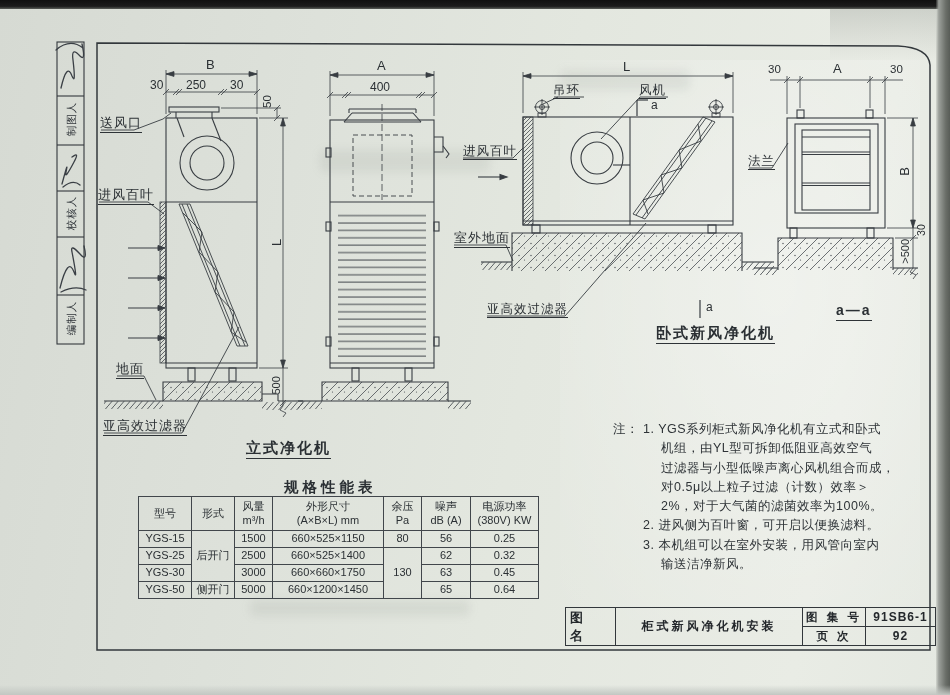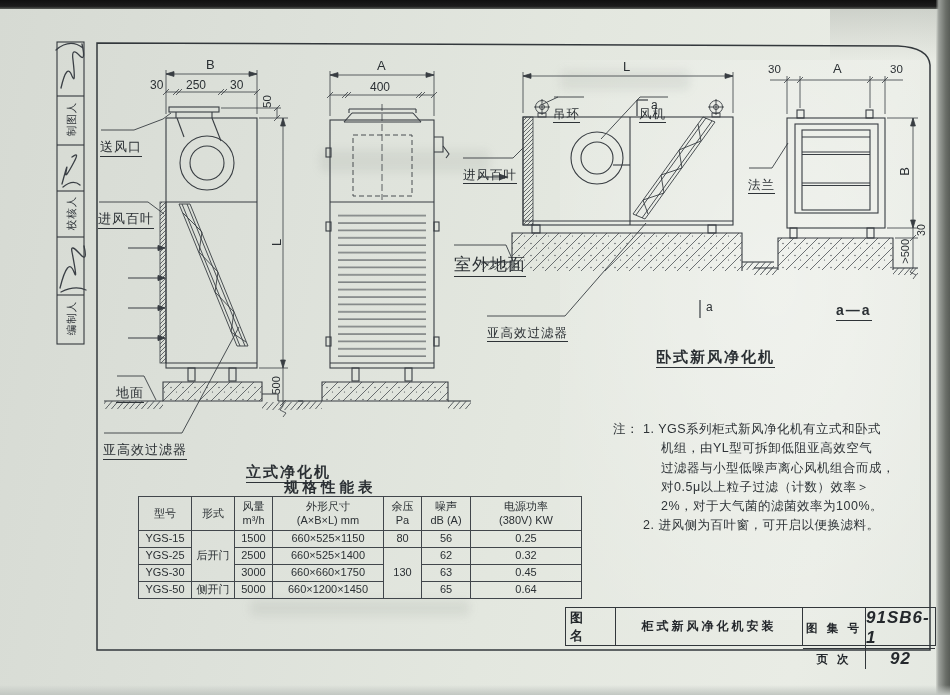--- a/index.html
+++ b/index.html
@@ -12,26 +12,26 @@
     background:linear-gradient(90deg,#aaaea8 0%,#83878130 0%,#9ca09b 20%,#6a6e68 70%,#585c57 100%);}
   .edge-bottom{position:absolute;left:0;bottom:0;width:950px;height:10px;
     background:linear-gradient(180deg,rgba(200,205,200,0) 0%,#c2c7c2 100%);}
   .curl-shadow{position:absolute;left:830px;top:9px;width:106px;height:52px;
     background:linear-gradient(180deg,rgba(110,116,110,0.22),rgba(110,116,110,0));}
   .paper-hi{position:absolute;left:560px;top:60px;width:360px;height:560px;
     background:radial-gradient(ellipse at 60% 40%,rgba(255,255,255,0.35),rgba(255,255,255,0));}
   .blot{position:absolute;filter:blur(4px);background:rgba(104,114,108,0.10);border-radius:6px;}
   svg{position:absolute;left:0;top:0;}
   .lbl{position:absolute;color:#2b3034;white-space:nowrap;line-height:1.15;}
-  .cjk{letter-spacing:1px;margin-top:24px;}
+  .cjk{letter-spacing:1px;}
   .ul{border-bottom:1.2px solid #2e3337;padding-bottom:1px;}
   .rot{transform:rotate(-90deg);text-align:center;}
   .title-u{border-bottom:1.4px solid #2e3337;padding-bottom:2px;letter-spacing:2px;font-weight:bold;}
   
-  #spec-table{position:absolute;left:138px;top:496px;width:444px;border-collapse:collapse;
+  #spec-table{position:absolute;left:138px;top:496px;width:401px;border-collapse:collapse;
     color:#2b3034;}
   #spec-table td,#spec-table th{border:1px solid #41464b;font-weight:normal;
     text-align:center;vertical-align:middle;padding:0;font-size:11px;line-height:1.25;}
   #spec-table .hd{height:34px;font-size:11px;}
   #spec-table .r{height:17px;}
   #spec-table{border:1.6px solid #383d42;}
   
   #notes{position:absolute;left:613px;top:420px;width:326px;color:#2e3337;
     font-size:12.5px;line-height:19.3px;display:flex;letter-spacing:0.5px;}
   #notes .pfx{flex:0 0 30px;}
@@ -41,21 +41,21 @@
     border:1.6px solid #32373b;display:flex;color:#24282c;}
   #tblock .c1{flex:0 0 45px;border-right:1.4px solid #32373b;display:flex;align-items:center;justify-content:center;
     font-size:13px;font-weight:bold;letter-spacing:6px;padding-left:4px;}
   #tblock .c2{flex:0 0 186px;border-right:1.4px solid #32373b;display:flex;align-items:center;justify-content:center;
     font-size:12px;font-weight:bold;letter-spacing:3px;}
   #tblock .c3{flex:1;display:flex;flex-direction:column;}
   #tblock .row{flex:1;display:flex;}
   #tblock .row + .row{border-top:1.2px solid #32373b;}
   #tblock .rl{flex:0 0 62px;border-right:1.2px solid #32373b;display:flex;align-items:center;justify-content:center;
     font-size:11.5px;font-weight:bold;letter-spacing:3px;}
-  #tblock .rv{flex:1;display:flex;align-items:center;justify-content:center;font-size:17px;font-weight:bold;letter-spacing:1px;font-style:italic;}
+  #tblock .rv{flex:1;display:flex;align-items:center;justify-content:center;font-size:12px;font-weight:bold;letter-spacing:1px;}
   .stamp-lbl{position:absolute;width:46px;font-size:10.5px;color:#30353a;letter-spacing:1px;}
 </style>
 </head>
 <body>
 
 <div id="canvas">
 
   <div class="band-top"></div>
   <div class="paper-hi"></div>
   <div class="curl-shadow"></div>
@@ -374,21 +374,21 @@
   <div class="lbl rot" style="left:261px;top:379px;width:30px;font-size:11px;">500</div>
 
   <div class="lbl" style="left:377px;top:59px;font-size:13px;">A</div>
   <div class="lbl" style="left:370px;top:81px;font-size:12px;">400</div>
 
   <div class="lbl" style="left:623px;top:60px;font-size:13px;">L</div>
   <div class="lbl cjk ul" style="left:553px;top:83px;font-size:12.5px;">吊环</div>
   <div class="lbl cjk ul" style="left:639px;top:83px;font-size:12.5px;">风机</div>
   <div class="lbl" style="left:651px;top:99px;font-size:12px;">a</div>
   <div class="lbl cjk ul" style="left:463px;top:144px;font-size:12.5px;">进风百叶</div>
-  <div class="lbl cjk ul" style="left:454px;top:231px;font-size:17px;">室外地面</div>
+  <div class="lbl cjk ul" style="left:454px;top:231px;font-size:13px;">室外地面</div>
   <div class="lbl cjk ul" style="left:487px;top:302px;font-size:12.5px;">亚高效过滤器</div>
   <div class="lbl" style="left:706px;top:301px;font-size:12px;">a</div>
   <div class="lbl cjk title-u" style="left:656px;top:324px;font-size:15px;">卧式新风净化机</div>
 
   <div class="lbl" style="left:768px;top:63px;font-size:11.5px;">30</div>
   <div class="lbl" style="left:833px;top:62px;font-size:13px;">A</div>
   <div class="lbl" style="left:890px;top:63px;font-size:11.5px;">30</div>
   <div class="lbl rot" style="left:890px;top:164px;width:30px;font-size:13px;">B</div>
   <div class="lbl rot" style="left:906px;top:224px;width:30px;font-size:10.5px;">30</div>
   <div class="lbl rot" style="left:887px;top:245px;width:36px;font-size:11px;">&gt;500</div>
@@ -465,20 +465,22 @@
 
   <div id="notes">
     <div class="pfx">注：</div>
     <div>
       <div class="itm">1. YGS系列柜式新风净化机有立式和卧式
 机组，由YL型可拆卸低阻亚高效空气
 过滤器与小型低噪声离心风机组合而成，
 对0.5μ以上粒子过滤（计数）效率＞
 2%，对于大气菌的滤菌效率为100%。</div>
       <div class="itm">2. 进风侧为百叶窗，可开启以便换滤料。</div>
+      <div class="itm">3. 本机组可以在室外安装，用风管向室内
+输送洁净新风。</div>
     </div>
   </div>
 
   <div id="tblock">
     <div class="c1">图 名</div>
     <div class="c2">柜式新风净化机安装</div>
     <div class="c3">
       <div class="row">
         <div class="rl">图 集 号</div>
         <div class="rv">91SB6-1</div>

